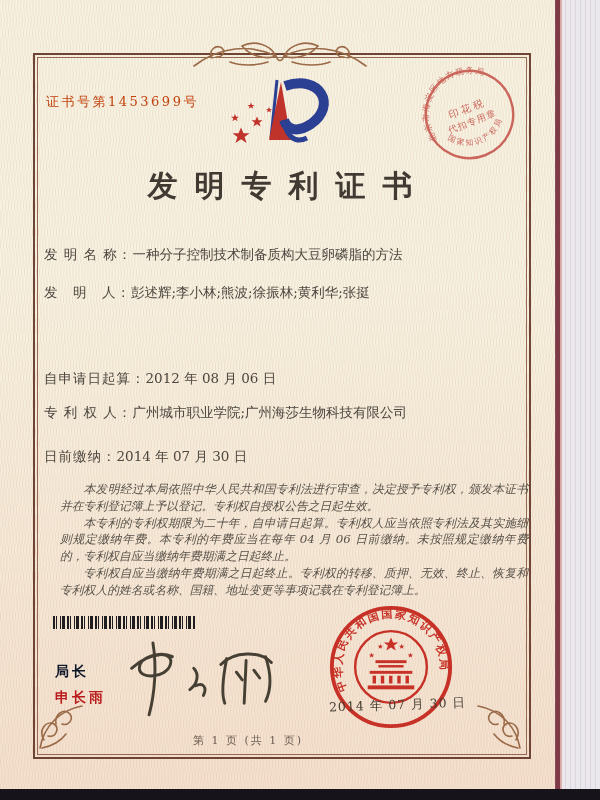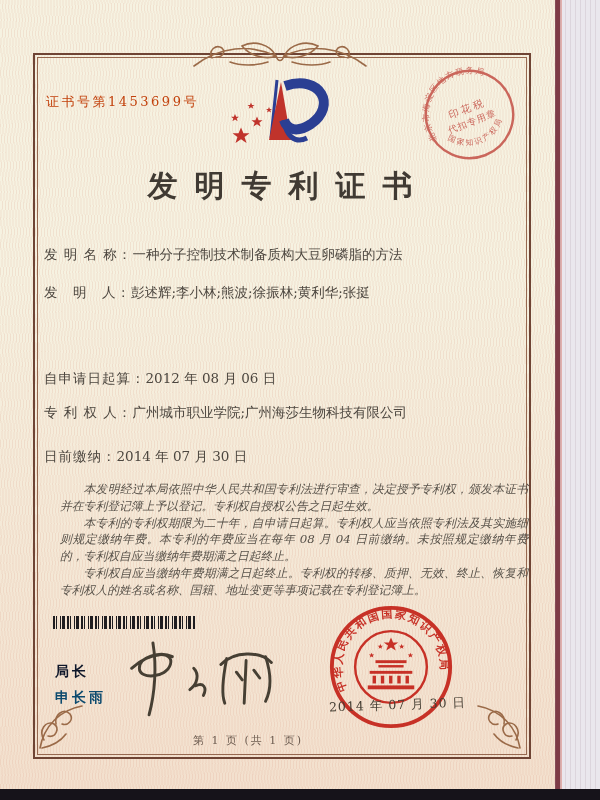--- a/index.html
+++ b/index.html
@@ -59,21 +59,21 @@
   .barcode { position:absolute; left:53px; top:616px; width:143px; height:13px; z-index:4;
     background:repeating-linear-gradient(90deg,
       #1f1d20 0 2px, rgba(0,0,0,0) 2px 3px,
       #1f1d20 3px 4px, rgba(0,0,0,0) 4px 7px,
       #1f1d20 7px 8px, rgba(0,0,0,0) 8px 9px,
       #1f1d20 9px 12px, rgba(0,0,0,0) 12px 14px); }
 
   .sig-title { position:absolute; left:55px; top:663px; font-size:14px; font-weight:bold;
     letter-spacing:3px; color:#0f172a; z-index:4; }
   .sig-name  { position:absolute; left:55px; top:689px; font-size:14px; font-weight:bold;
-    letter-spacing:3px; color:#0c4a6e; z-index:4; }
+    letter-spacing:3px; color:#b91c1c; z-index:4; }
   .signature-svg { position:absolute; left:118px; top:638px; z-index:5; }
 
   .seal-main { position:absolute; left:328px; top:604px; z-index:5; opacity:0.95; }
   .seal-date { position:absolute; left:329px; top:697px; font-size:12.5px; color:#453e33;
     letter-spacing:1px; white-space:nowrap; transform:rotate(-2deg); z-index:6; }
 
   .page-footer { position:absolute; left:0; top:733px; width:496px; text-align:center;
     font-size:11px; letter-spacing:2px; color:#6d5c50; z-index:4; }
 </style>
 </head>
@@ -160,21 +160,21 @@
   </div>
   <div class="field-line fl5">
     <span class="field-label">专 利 权 人：</span><span class="field-value">广州城市职业学院;广州海莎生物科技有限公司</span>
   </div>
   <div class="field-line fl6">
     <span class="field-label">日前缴纳：</span><span class="field-value">2014 年 07 月 30 日</span>
   </div>
 
   <div class="body-text">
     <p>本发明经过本局依照中华人民共和国专利法进行审查，决定授予专利权，颁发本证书并在专利登记簿上予以登记。专利权自授权公告之日起生效。</p>
-    <p>本专利的专利权期限为二十年，自申请日起算。专利权人应当依照专利法及其实施细则规定缴纳年费。本专利的年费应当在每年 08 月 04 日前缴纳。未按照规定缴纳年费的，专利权自应当缴纳年费期满之日起终止。</p>
+    <p>本专利的专利权期限为二十年，自申请日起算。专利权人应当依照专利法及其实施细则规定缴纳年费。本专利的年费应当在每年 04 月 06 日前缴纳。未按照规定缴纳年费的，专利权自应当缴纳年费期满之日起终止。</p>
     <p>专利权自应当缴纳年费期满之日起终止。专利权的转移、质押、无效、终止、恢复和专利权人的姓名或名称、国籍、地址变更等事项记载在专利登记簿上。</p>
   </div>
 
   <div class="barcode"></div>
 
   <div class="sig-title">局长</div>
   <div class="sig-name">申长雨</div>
 
   <svg class="signature-svg" width="165" height="80" viewBox="0 0 170 80">
     <g fill="none" stroke="#463f33" stroke-width="3" stroke-linecap="round">

